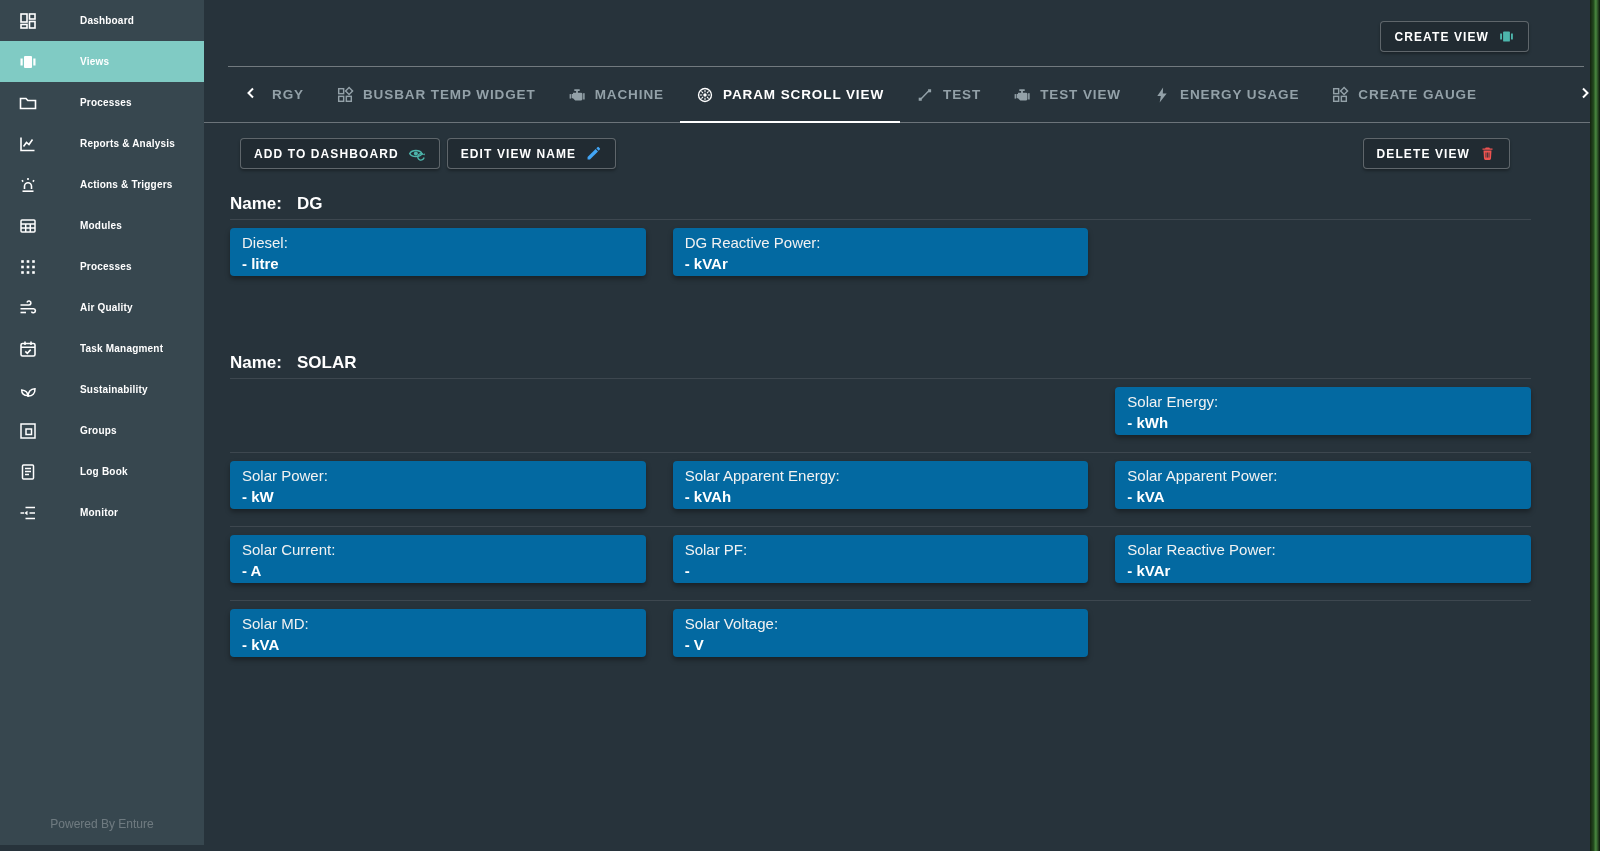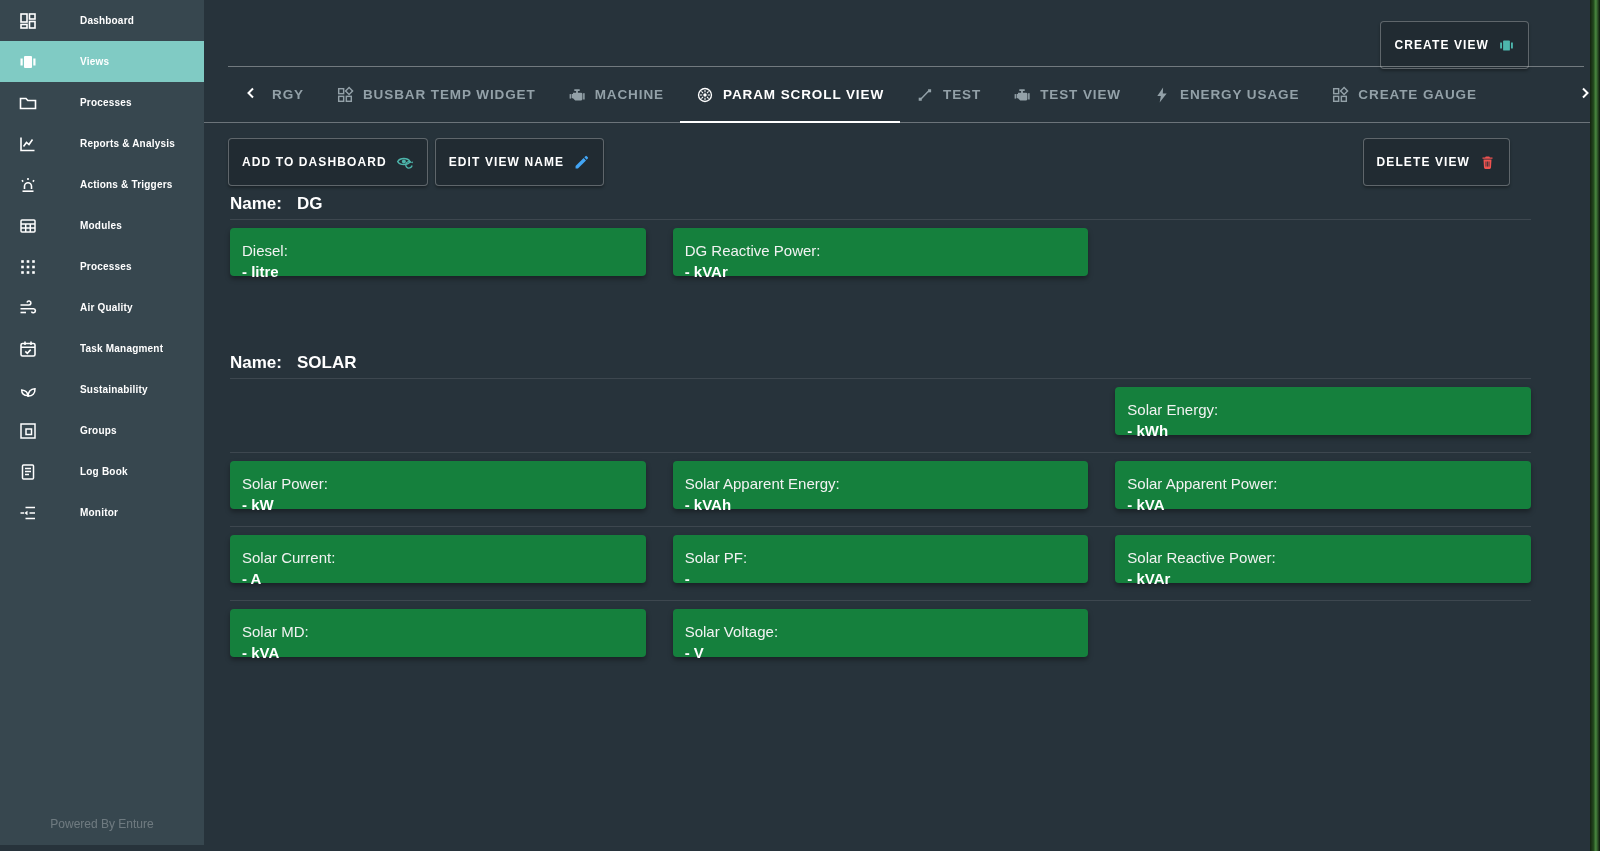--- a/index.html
+++ b/index.html
@@ -13,49 +13,49 @@
   .nav-item.active { background:#80cbc4; }
   .nav-item svg { display:block; }
   .sidebar-footer { position:absolute; left:0; right:0; bottom:14px; text-align:center; color:rgba(255,255,255,.28); font-size:12px; }
 
   
   .main { position:absolute; left:204px; top:0; right:0; bottom:0; }
 
   .topbar { position:relative; height:67px; }
   .topbar .hr { position:absolute; left:24px; right:16px; bottom:0; border-bottom:1px solid rgba(255,255,255,.35); }
 
-  .btn { display:inline-flex; align-items:center; gap:9px; height:48px; padding:0 13px; background:rgba(0,0,0,.14);
+  .btn { display:inline-flex; align-items:center; gap:9px; height:31px; padding:0 13px; background:rgba(0,0,0,.14);
          border:1px solid rgba(255,255,255,.28); border-radius:4px; color:#fff; font-size:12px; font-weight:700;
          letter-spacing:1.1px; cursor:pointer; box-shadow:0 2px 3px rgba(0,0,0,.3); white-space:nowrap; }
   .btn svg { display:block; }
   .create-view { position:absolute; top:21px; right:71px; }
 
   
   .tabbar { display:flex; align-items:center; height:56px; padding-left:32px; border-bottom:1px solid rgba(255,255,255,.32); }
   .tab-scroll-btn { color:#fff; width:30px; display:flex; align-items:center; justify-content:center; cursor:pointer; }
   .tab { display:flex; align-items:center; gap:9px; height:56px; padding:0 16px; color:#93a1a8; font-size:13.5px;
          font-weight:700; letter-spacing:.9px; cursor:pointer; white-space:nowrap; }
   .tab svg { display:block; }
   .tab.active { color:#fff; border-bottom:2px solid #fff; padding-top:2px; }
   .tab.clipped { padding-left:6px; }
   .tabbar .spacer { flex:1; }
 
   
-  .toolbar { position:relative; height:32px; margin-top:15px; padding-left:24px; display:flex; gap:7px; }
+  .toolbar { position:relative; height:32px; margin-top:15px; padding-left:36px; display:flex; gap:7px; }
   .delete-view { position:absolute; right:90px; top:0;justify-content:space-between; }
 
   
   .content { padding:0 69px 0 26px; }
   .section-title { display:flex; gap:15px; color:#fff; font-size:17px; font-weight:700; margin-top:24px; }
   .sec-dg .section-title { margin-top:24px; }
   .sec-solar { margin-top:60px; }
   .grid-row { margin-top:5px; border-top:1px solid rgba(255,255,255,.1); padding:8px 0 17px;
               display:grid; grid-template-columns:1fr 1fr 1fr; column-gap:27px; }
   .grid-row + .grid-row { margin-top:0; }
-  .card { height:48px; background:#15803d; border-radius:4px; padding:12px 12px 0; box-shadow:0 3px 5px rgba(0,0,0,.35); }
+  .card { height:48px; background:#0369a1; border-radius:4px; padding:4px 12px 0; box-shadow:0 3px 5px rgba(0,0,0,.35); }
   .card .c-label { color:#f2f2f2; font-size:15px; line-height:21px; }
   .card .c-value { color:#fff; font-size:15px; font-weight:700; line-height:21px; }
   .cell-empty { height:48px; }
 
   
   .v-scrollbar { position:absolute; right:0; top:0; width:10px; height:851px; z-index:9;
                  background:linear-gradient(90deg,#13200f 0%,#234a1e 35%,#4a8840 58%,#0b140b 100%); }
 </style>
 </head>
 <body>

